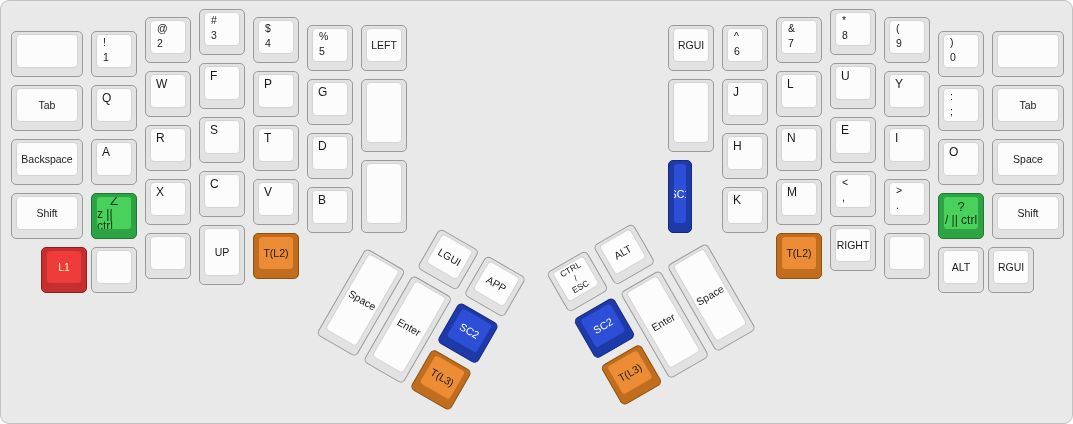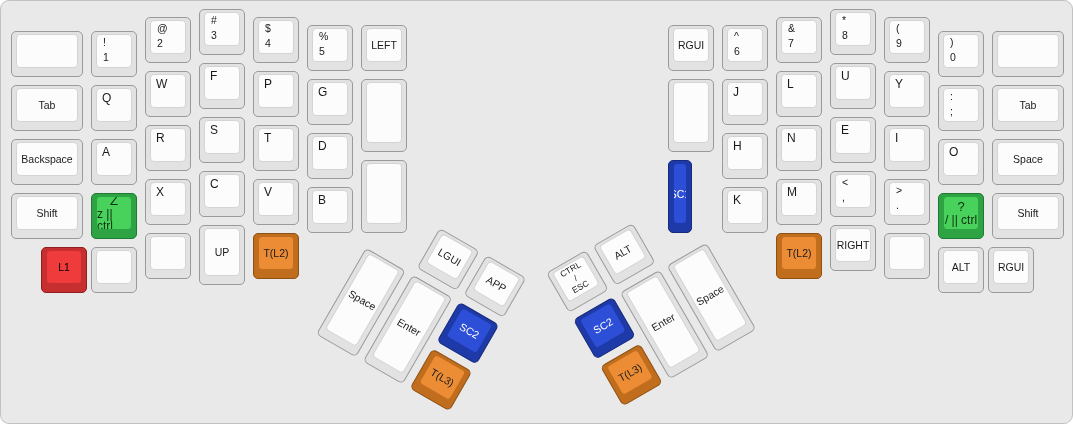--- a/index.html
+++ b/index.html
@@ -12,21 +12,21 @@
     position:absolute;box-sizing:border-box;
     background:#e2e2e2;border:1px solid #9a9a9a;border-radius:5px;
   }
   .cap{
     position:absolute;left:4px;right:4px;top:2px;bottom:8px;
     background:#fcfcfc;border:1px solid #d4d4d4;border-radius:4px;
     color:#1a1a1a;overflow:hidden;
   }
   
   .key.red{background:var(--red-side,#c62f2f);border-color:#8f1f1f}
-  .key.red .cap{background:var(--red,#ef3b3b);border-color:#c62f2f;color:#000000}
+  .key.red .cap{background:var(--red,#ef3b3b);border-color:#c62f2f;color:#fef9c3}
   .key.green{background:var(--green-side,#2da344);border-color:#1f7a31}
   .key.green .cap{background:var(--green,#49d25b);border-color:#2da344;color:#102e10}
   .key.blue{background:var(--blue-side,#1e3aa8);border-color:#16297c}
   .key.blue .cap{background:var(--blue,#2d4ed6);border-color:#1e3aa8;color:#ffffff}
   .key.orange{background:var(--orange-side,#c06d1d);border-color:#8f5113}
   .key.orange .cap{background:var(--orange,#ec8d35);border-color:#c06d1d;color:#1a1a1a}
   
   .lbl{position:absolute;left:0;top:0;right:0;bottom:0;display:flex;}
   .lbl.tl{align-items:flex-start;justify-content:flex-start;padding:2px 2px 0 5px;font-size:12px;}
   .lbl.lines{flex-direction:column;justify-content:space-between;align-items:flex-start;

